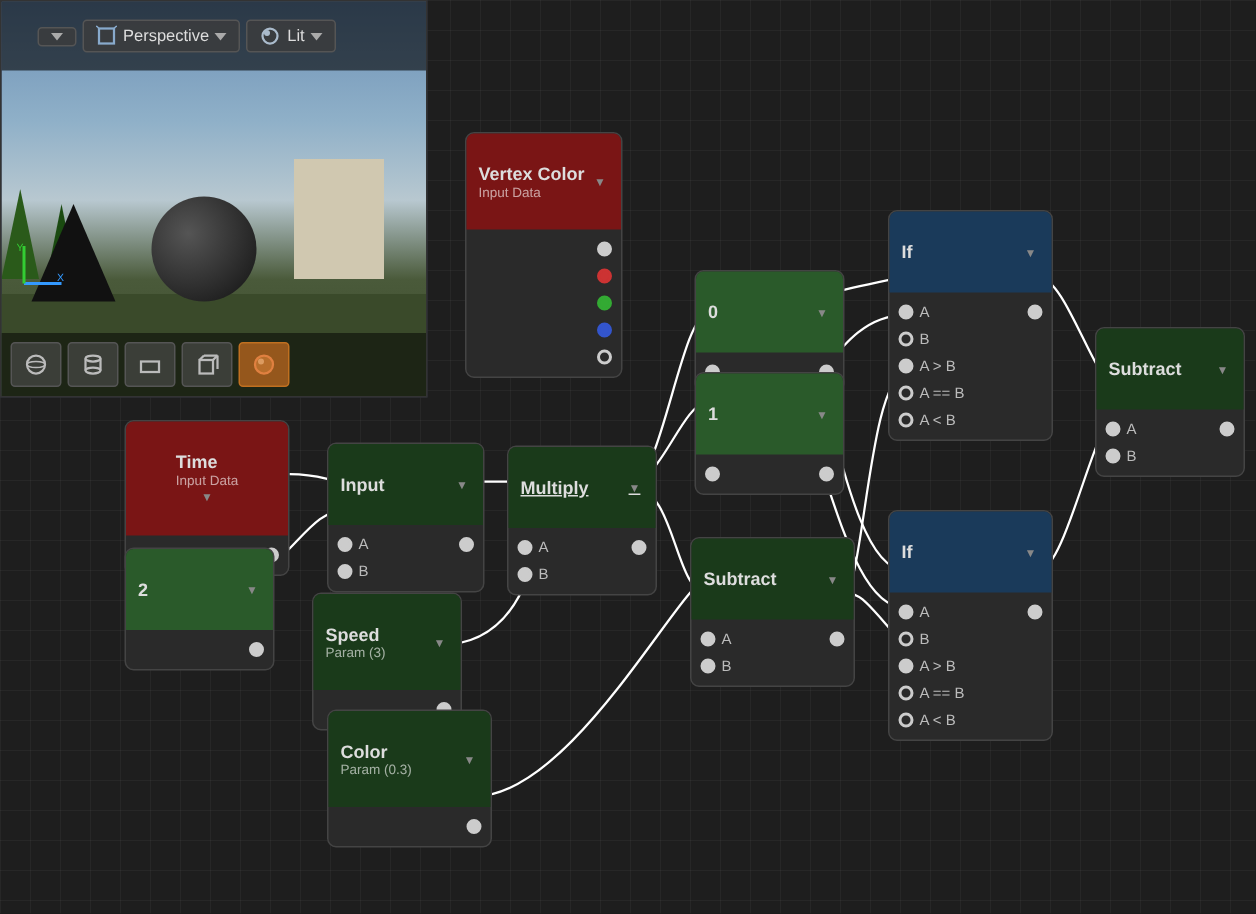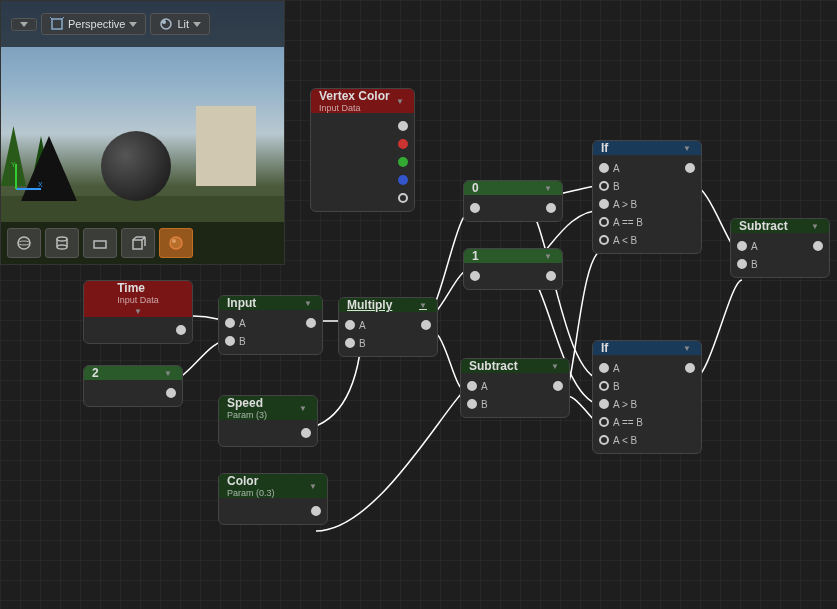--- a/index.html
+++ b/index.html
@@ -38,21 +38,21 @@
 
     .viewport-toolbar {
       position: absolute;
       top: 0; left: 0;
       width: 285px;
       height: 46px;
       background: rgba(0,0,0,0.6);
       display: flex;
       align-items: center;
       gap: 4px;
-      padding: 4px 10px;
+      padding: 4px 24px;
       z-index: 10;
     }
 
     .vp-btn {
       background: rgba(60,60,60,0.8);
       border: 1px solid #555;
       border-radius: 3px;
       color: #ddd;
       font-size: 11px;
       padding: 3px 8px;
@@ -152,21 +152,21 @@
       border-radius: 6px;
       background: #2a2a2a;
       border: 1px solid #444;
       font-size: 11px;
       color: #ddd;
       min-width: 100px;
     }
 
     .node-header {
       border-radius: 5px 5px 0 0;
-      padding: 0 8px;
+      padding: 20px 8px;
       font-weight: bold;
       font-size: 12px;
       display: flex;
       align-items: center;
       justify-content: space-between;
     }
 
     .node-subtext {
       font-size: 9px;
       font-weight: normal;
@@ -255,21 +255,21 @@
     
     .node-multiply {
       left: 338px;
       top: 297px;
       width: 100px;
     }
     .node-multiply .node-header { background: #1a3a1a; text-decoration: underline; }
 
     
     .node-speed {
-      left: 218px;
+      left: 208px;
       top: 395px;
       width: 92px;
     }
     .node-speed .node-header { background: #1a3a1a; }
 
     
     .node-offset {
       left: 218px;
       top: 473px;
       width: 110px;

